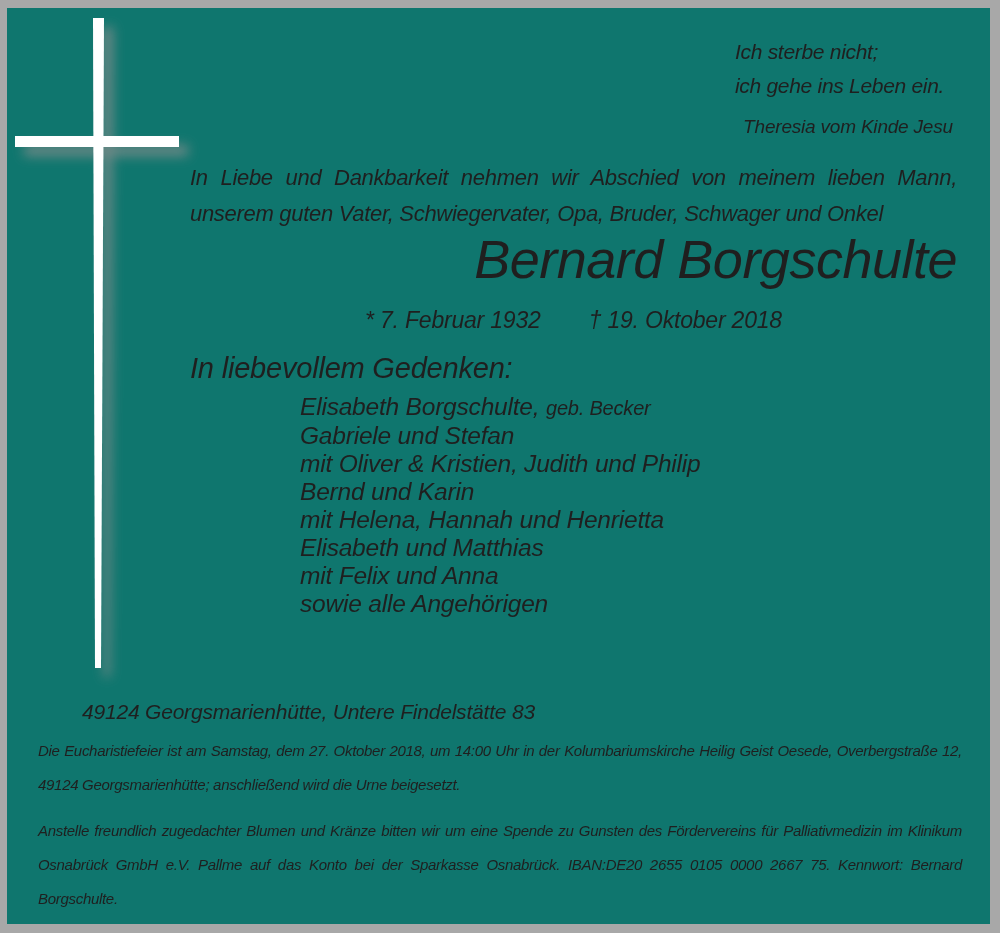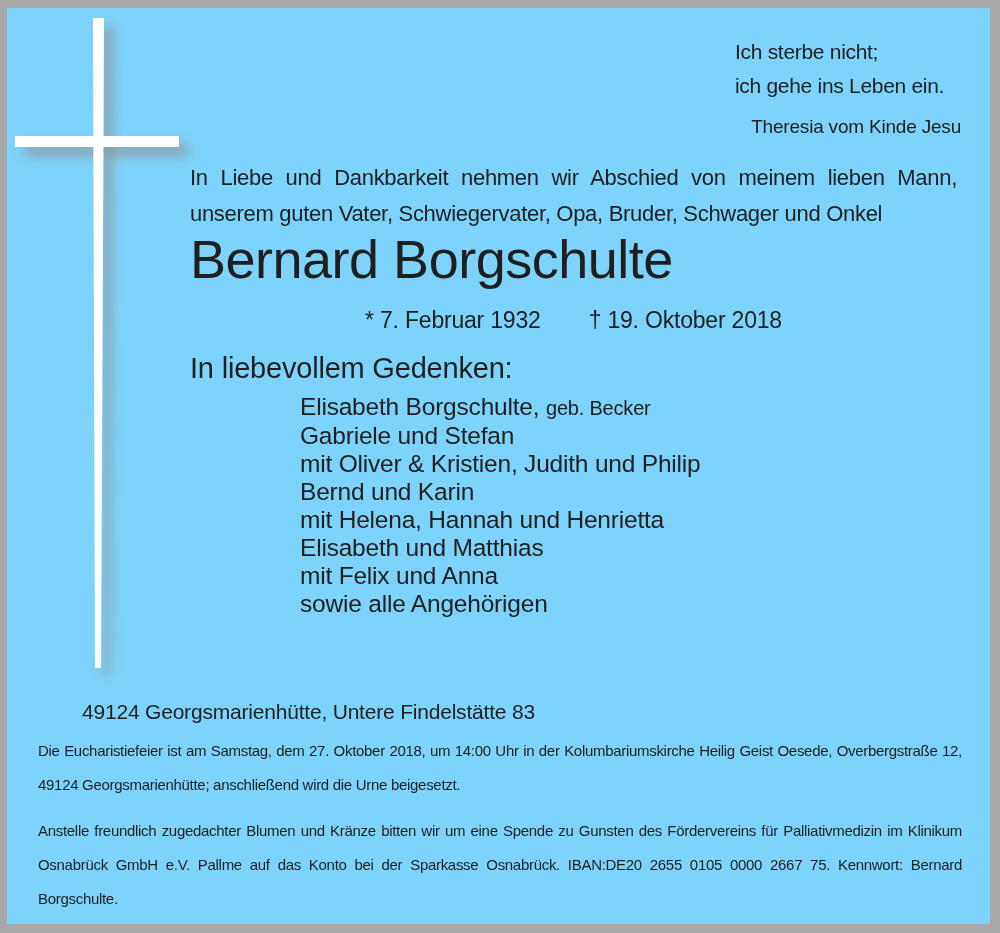--- a/index.html
+++ b/index.html
@@ -6,57 +6,58 @@
   .page{
     position:relative;
     width:1000px;height:933px;
     background:#a8a8a8;
     font-family:"Liberation Sans","DejaVu Sans",sans-serif;
     overflow:hidden;
   }
   .card{
     position:absolute;
     left:7px;top:8px;right:10px;bottom:9px;
-    background:#7dd3fc;
+    background:#0f766e;
     color:#1f1f1f;
+    font-style:italic;
   }
   .cross-svg{
     position:absolute;left:0;top:0;
     pointer-events:none;
   }
   .quote{
     position:absolute;
     left:728px;top:27px;width:226px;
     font-size:21px;line-height:34px;
     letter-spacing:-0.3px;
     text-align:left;
     white-space:nowrap;
   }
   .quote .attribution{
     margin-top:7px;
     font-size:19px;
-    text-align:right;
+    text-align:center;
     letter-spacing:-0.2px;
   }
   .intro{
     position:absolute;
     left:183px;top:152px;width:767px;
     margin:0;
     font-size:22px;line-height:36px;
     letter-spacing:-0.3px;
     text-align:justify;
   }
   .name{
     position:absolute;
     left:183px;top:218px;width:767px;
     margin:0;
     font-size:54px;line-height:66px;
     font-weight:400;
     letter-spacing:-0.5px;
-    text-align:left;
+    text-align:right;
     white-space:nowrap;
   }
   .dates{
     position:absolute;
     left:183px;top:297px;width:767px;
     display:flex;justify-content:center;gap:48px;
     font-size:23px;line-height:30px;
     letter-spacing:-0.2px;
     white-space:nowrap;
   }

